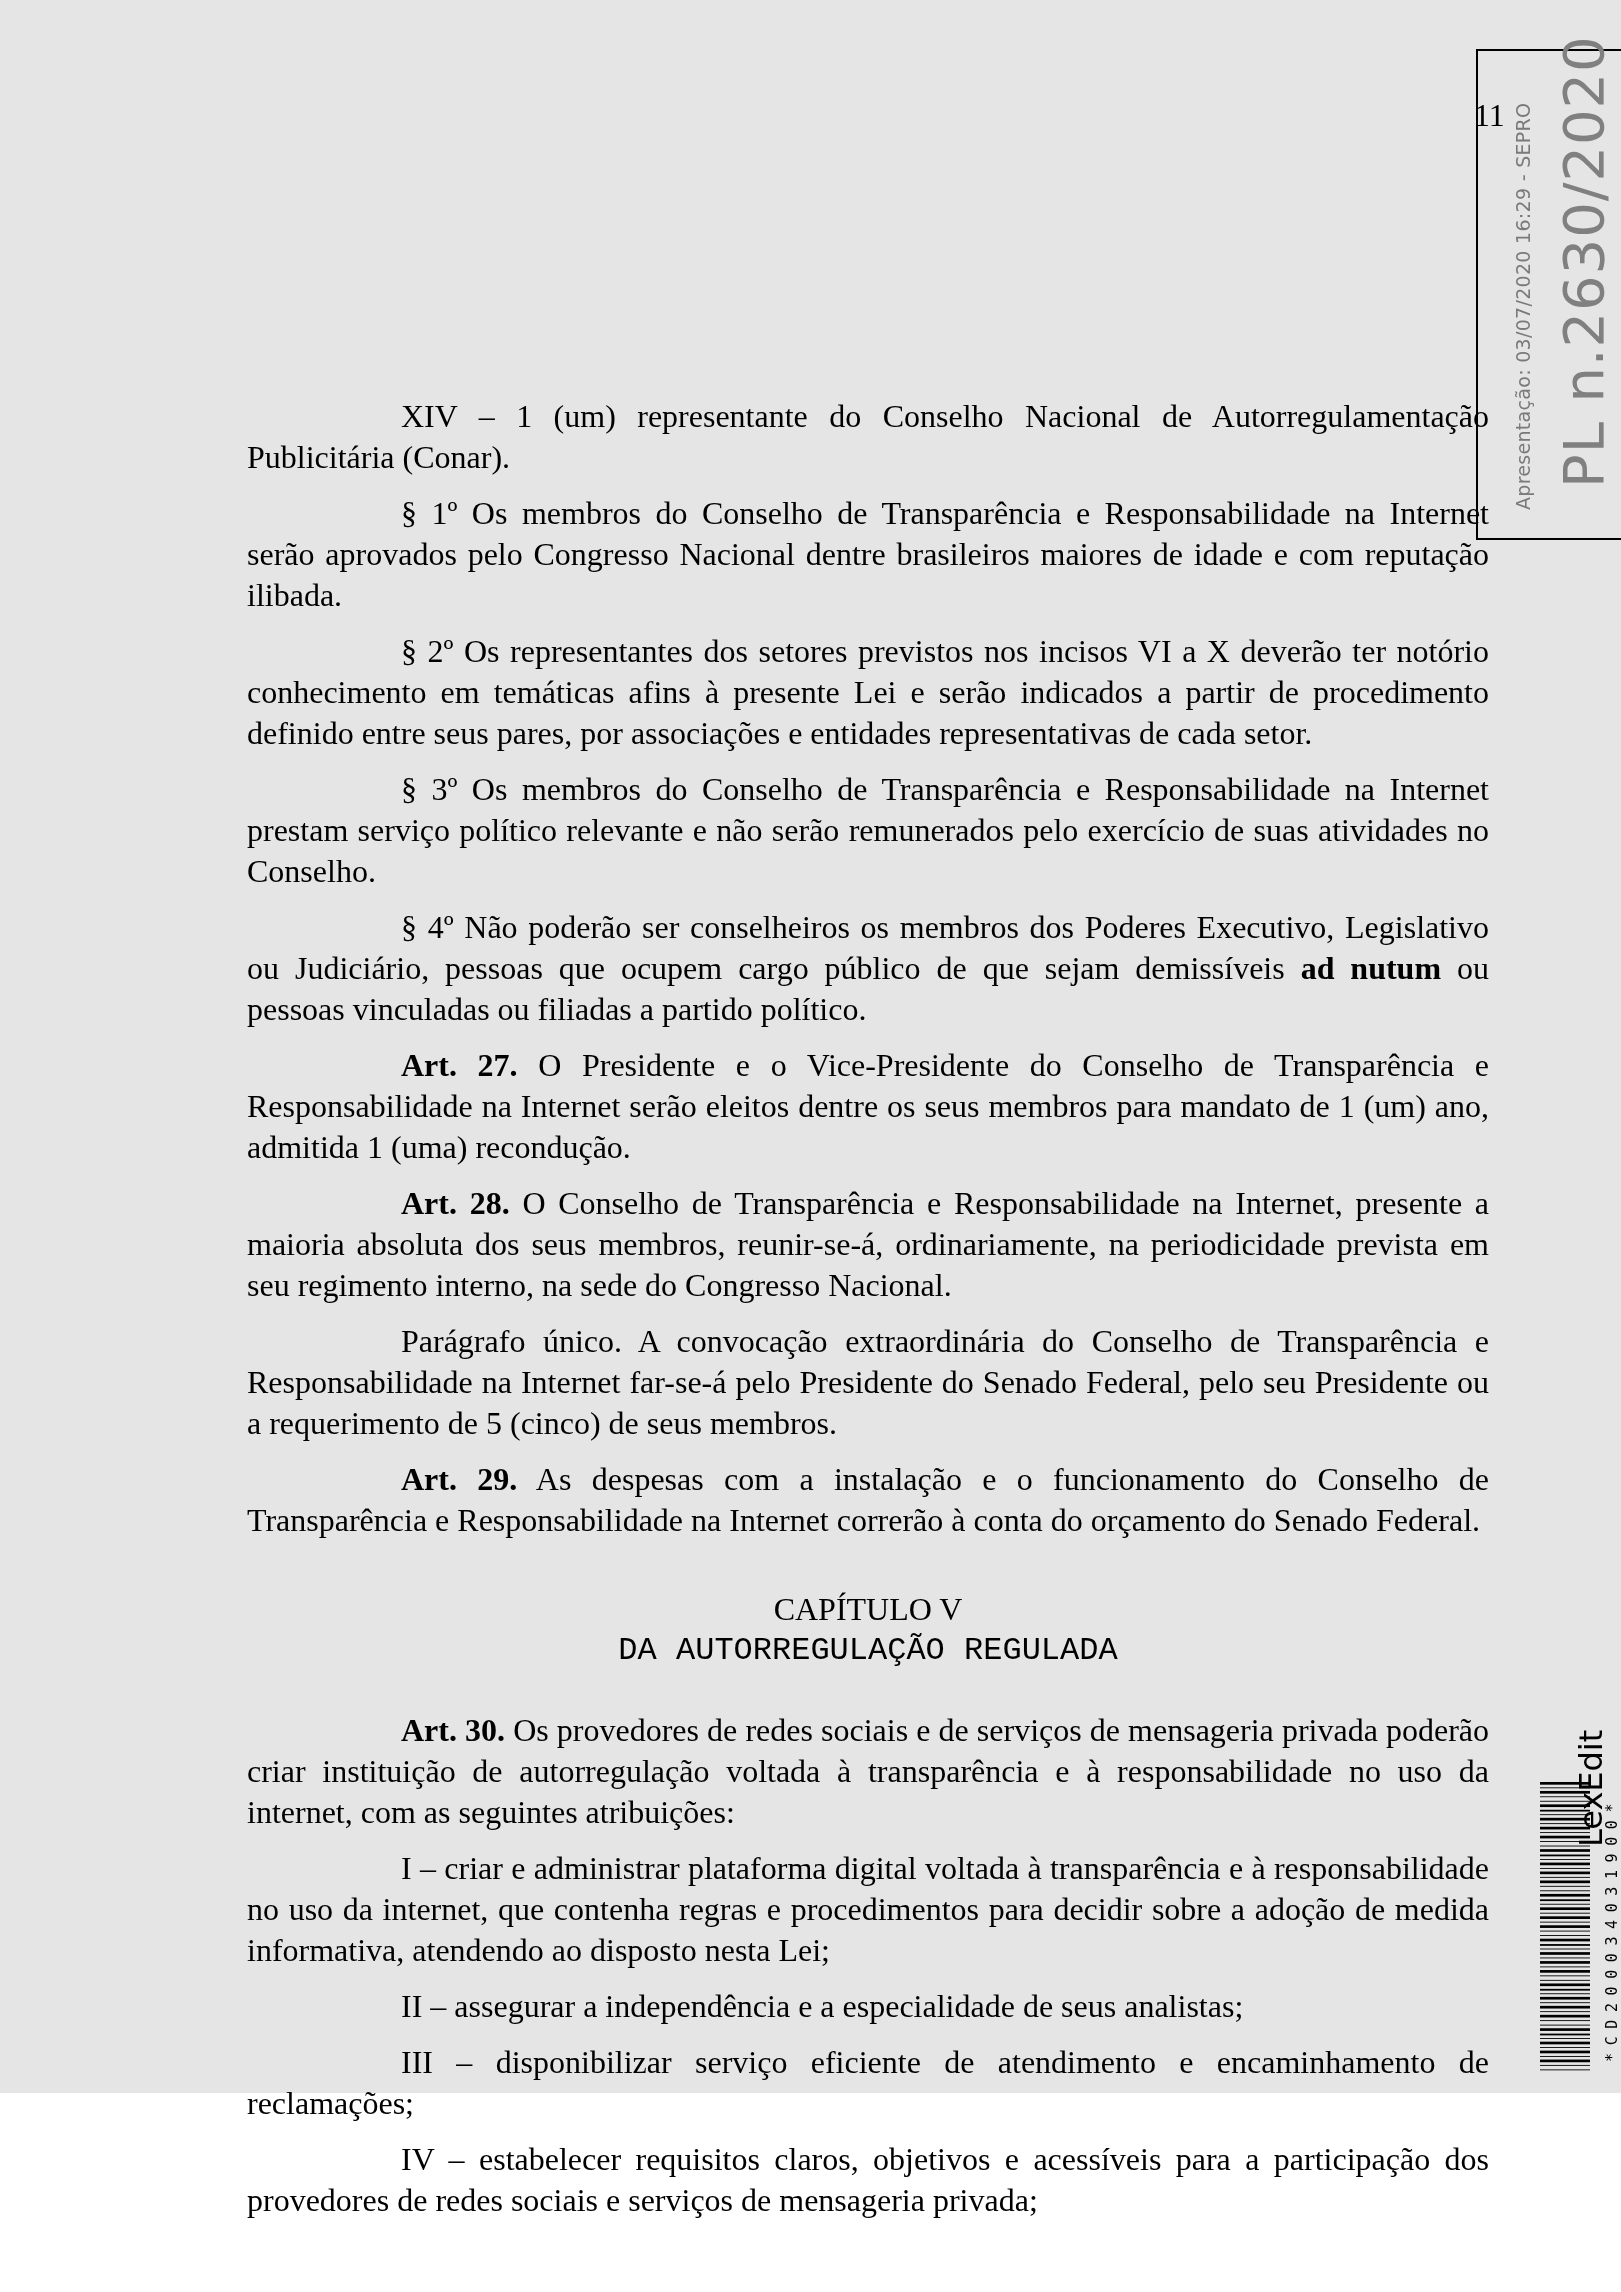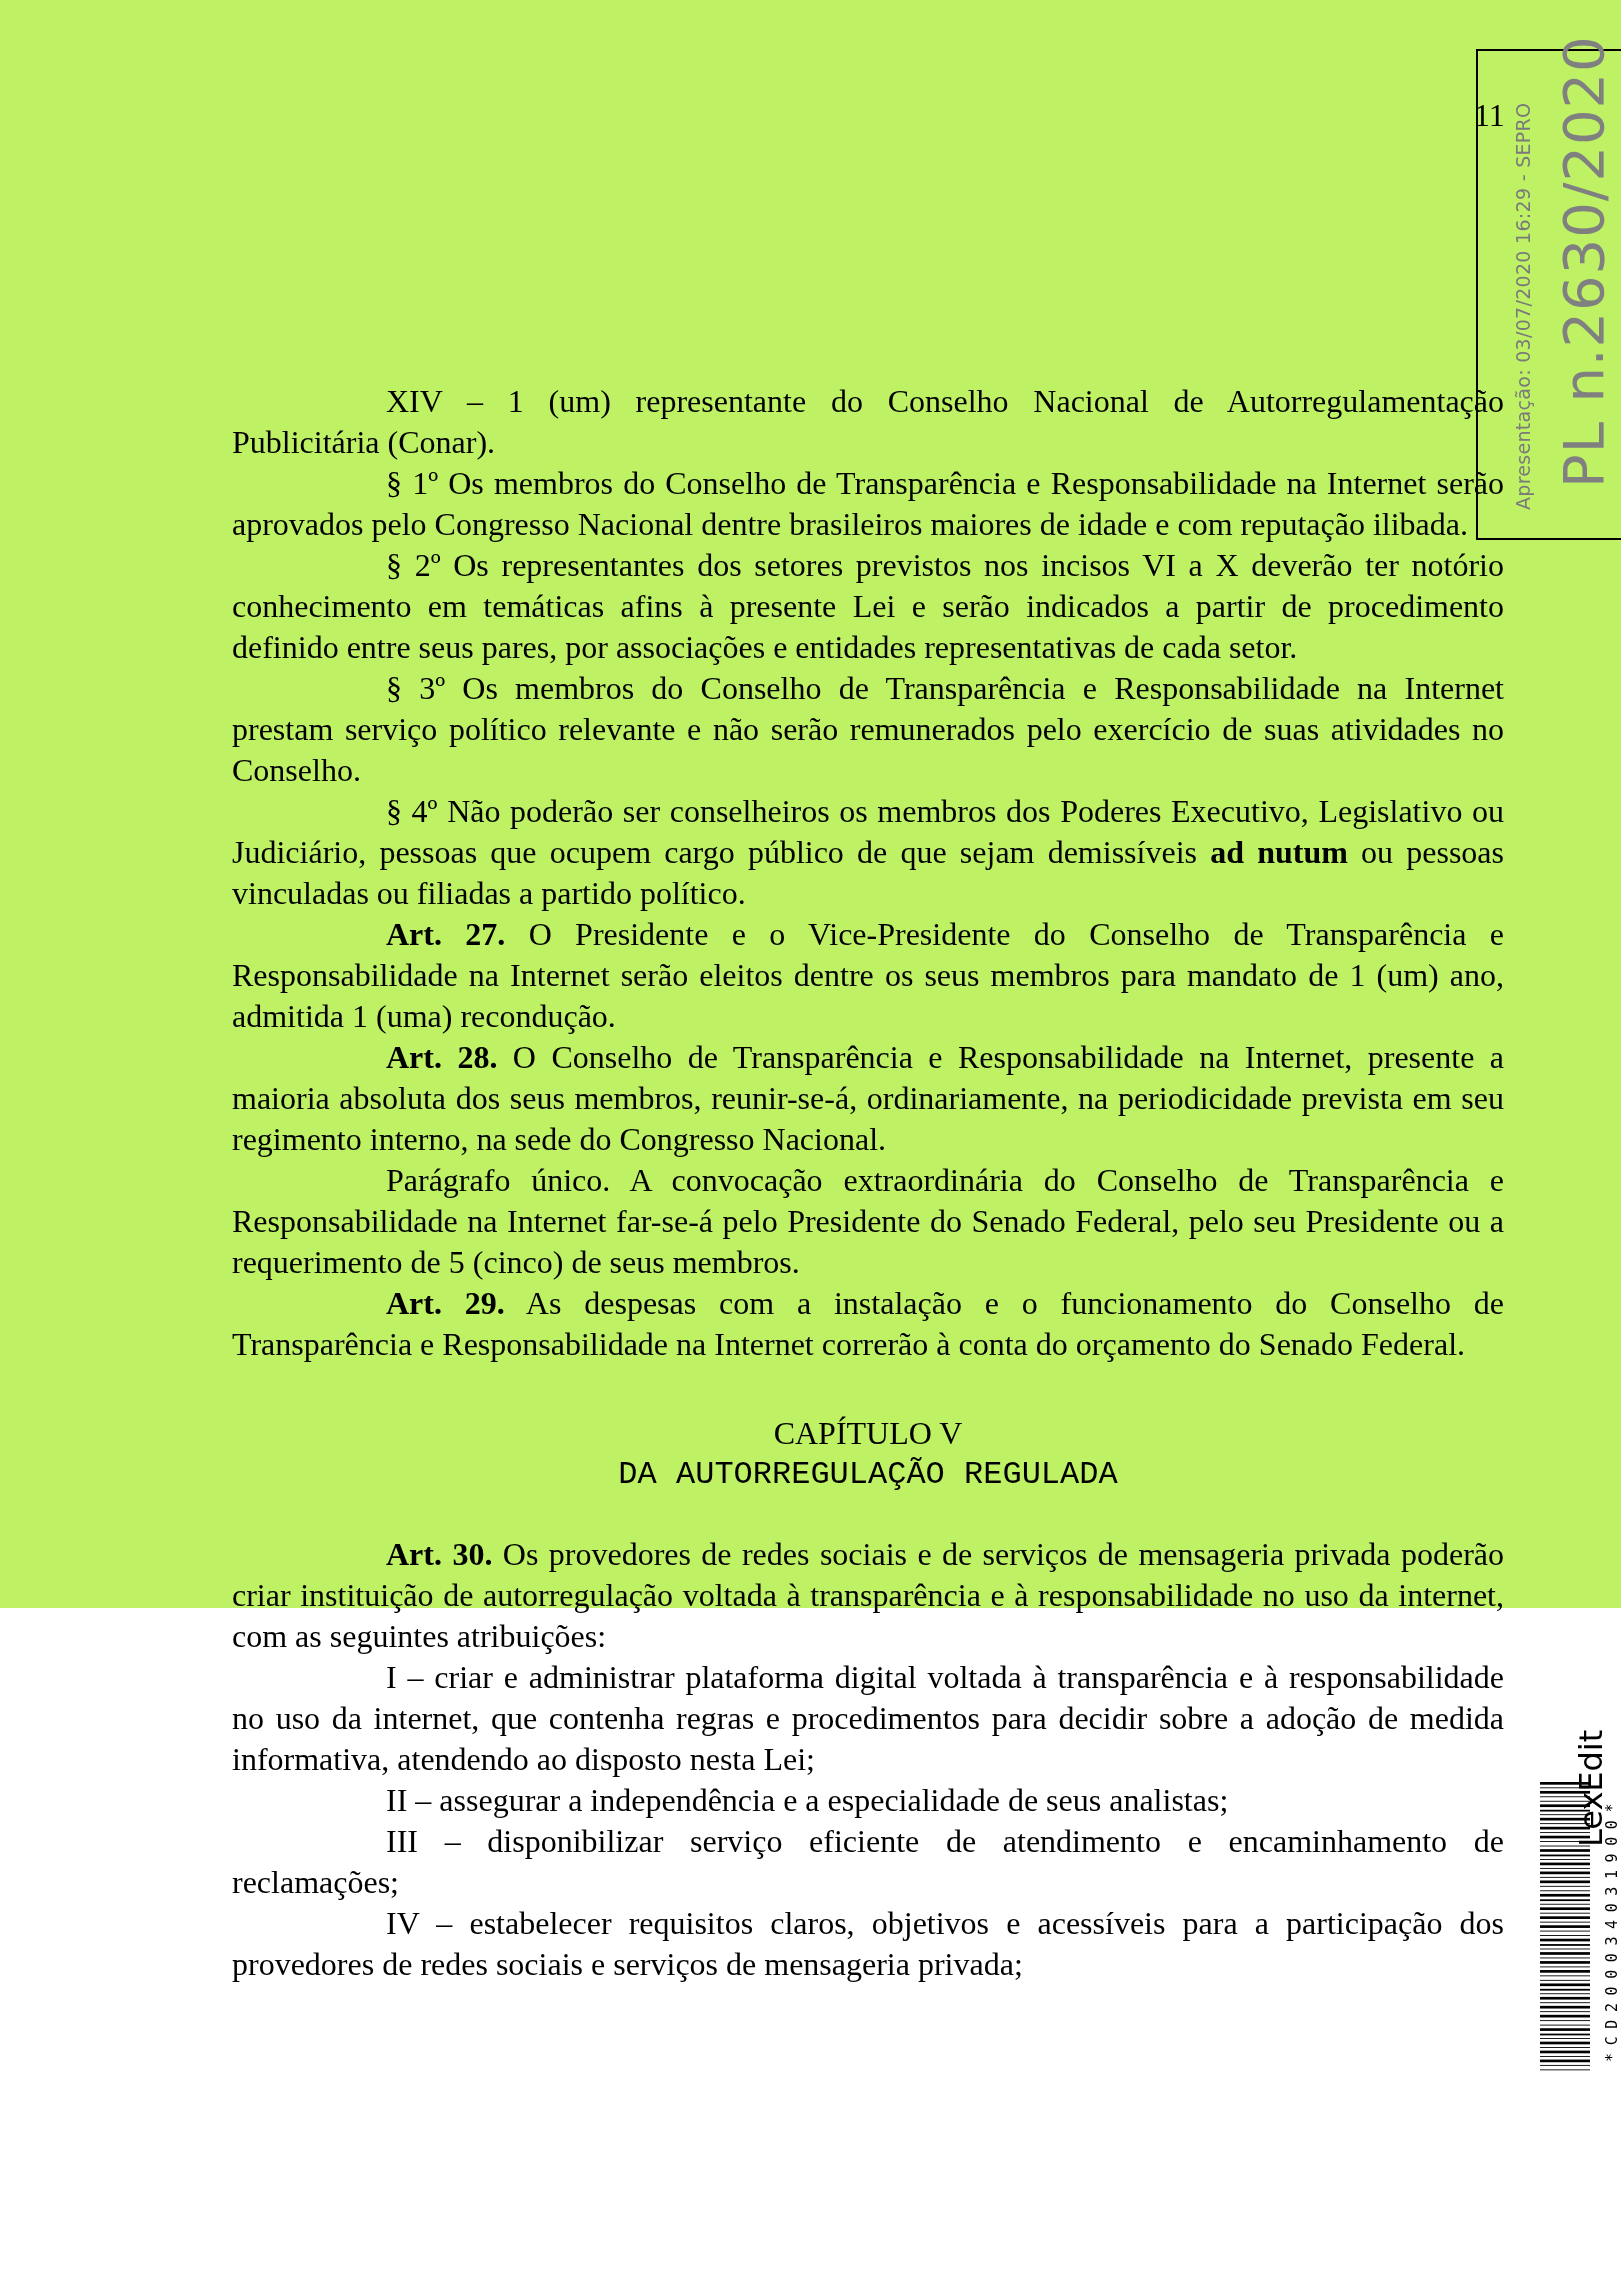--- a/index.html
+++ b/index.html
@@ -1,22 +1,22 @@
 <!DOCTYPE html>
 <html style="font-size:14.3px"><head>
 <meta charset="utf-8">
 <style>
   html, body { margin: 0; padding: 0; background: #ffffff; }
   body { width: 1621px; height: 2293px; position: relative; overflow: hidden; }
-  .page { position: absolute; left: 0; top: 0; width: 1621px; height: 1608px; background: #bef264; }
+  .page { position: absolute; left: 0; top: 0; width: 1621px; height: 2093px; background: #e5e5e5; }
   .body-text {
     position: absolute; left: 232px; top: 381px; width: 1272px;
     font-family: "Liberation Serif", serif; font-size: 32px; line-height: 41px; color: #000;
   }
-  .p { text-align: justify; text-align-last: left; margin: 0; }
+  .p { text-align: justify; text-align-last: left; margin: 15px; }
   .p.indent { text-indent: 154px; }
   .b { font-weight: bold; }
   .chapter { text-align: center; margin: 0; }
   .gap-top { margin-top: 48px; }
   .gap-bottom { margin-bottom: 39px; font-family: Liberation Mono, monospace; }
   .page-num {
     position: absolute; left: 1474px; top: 97px;
     font-family: "Liberation Serif", serif; font-size: 32px; color: #000;
   }
   .stamp-box {

